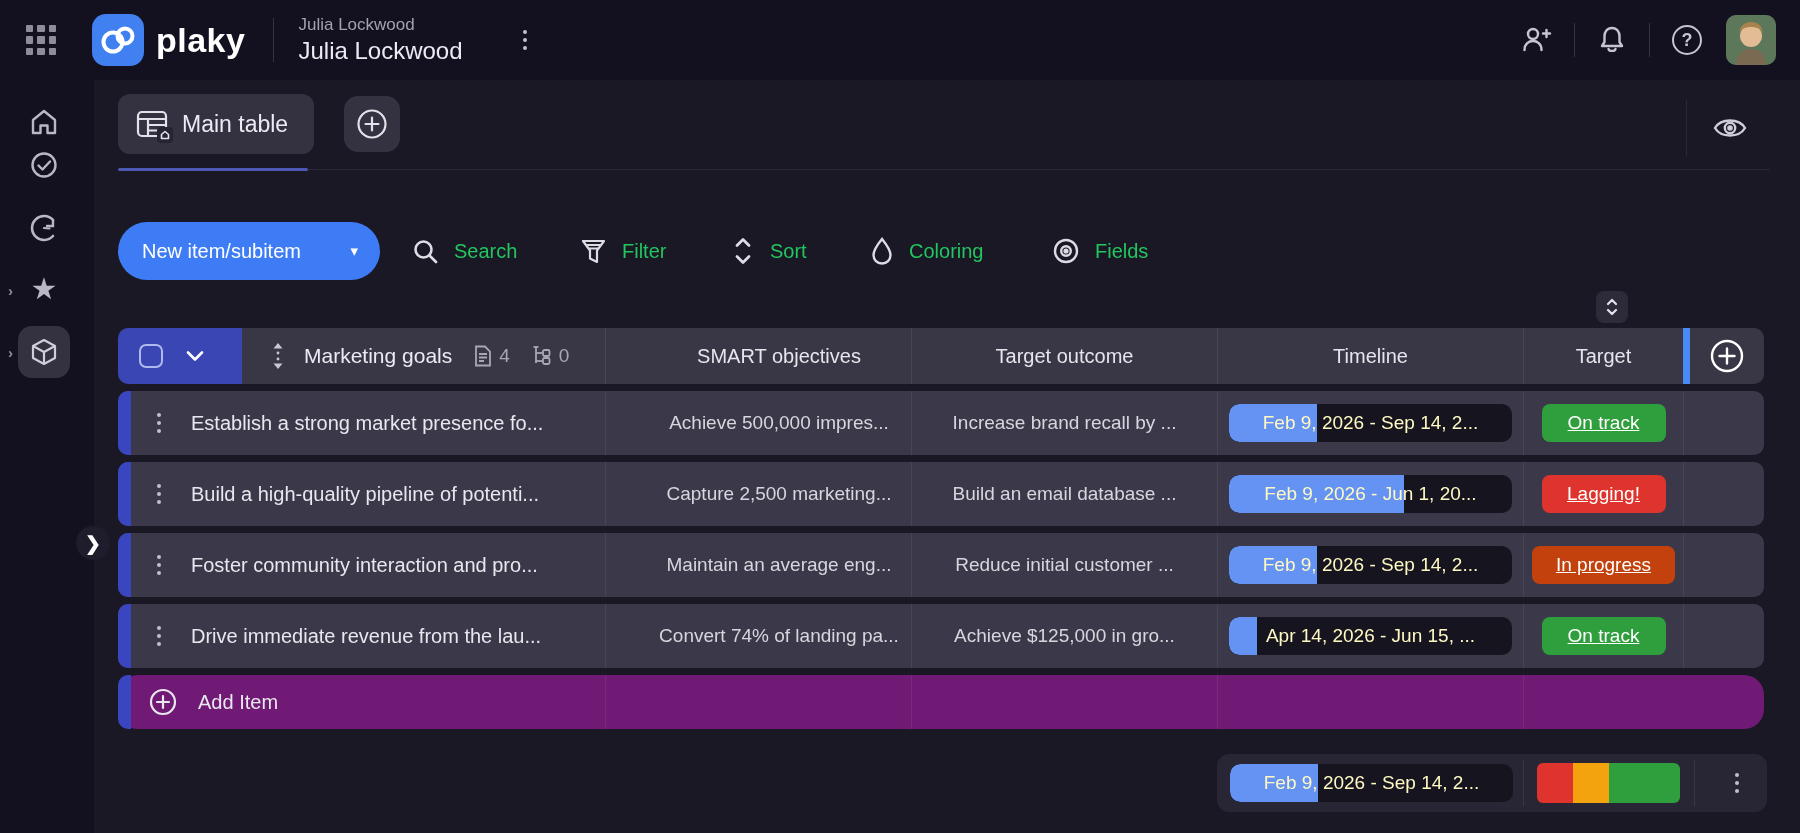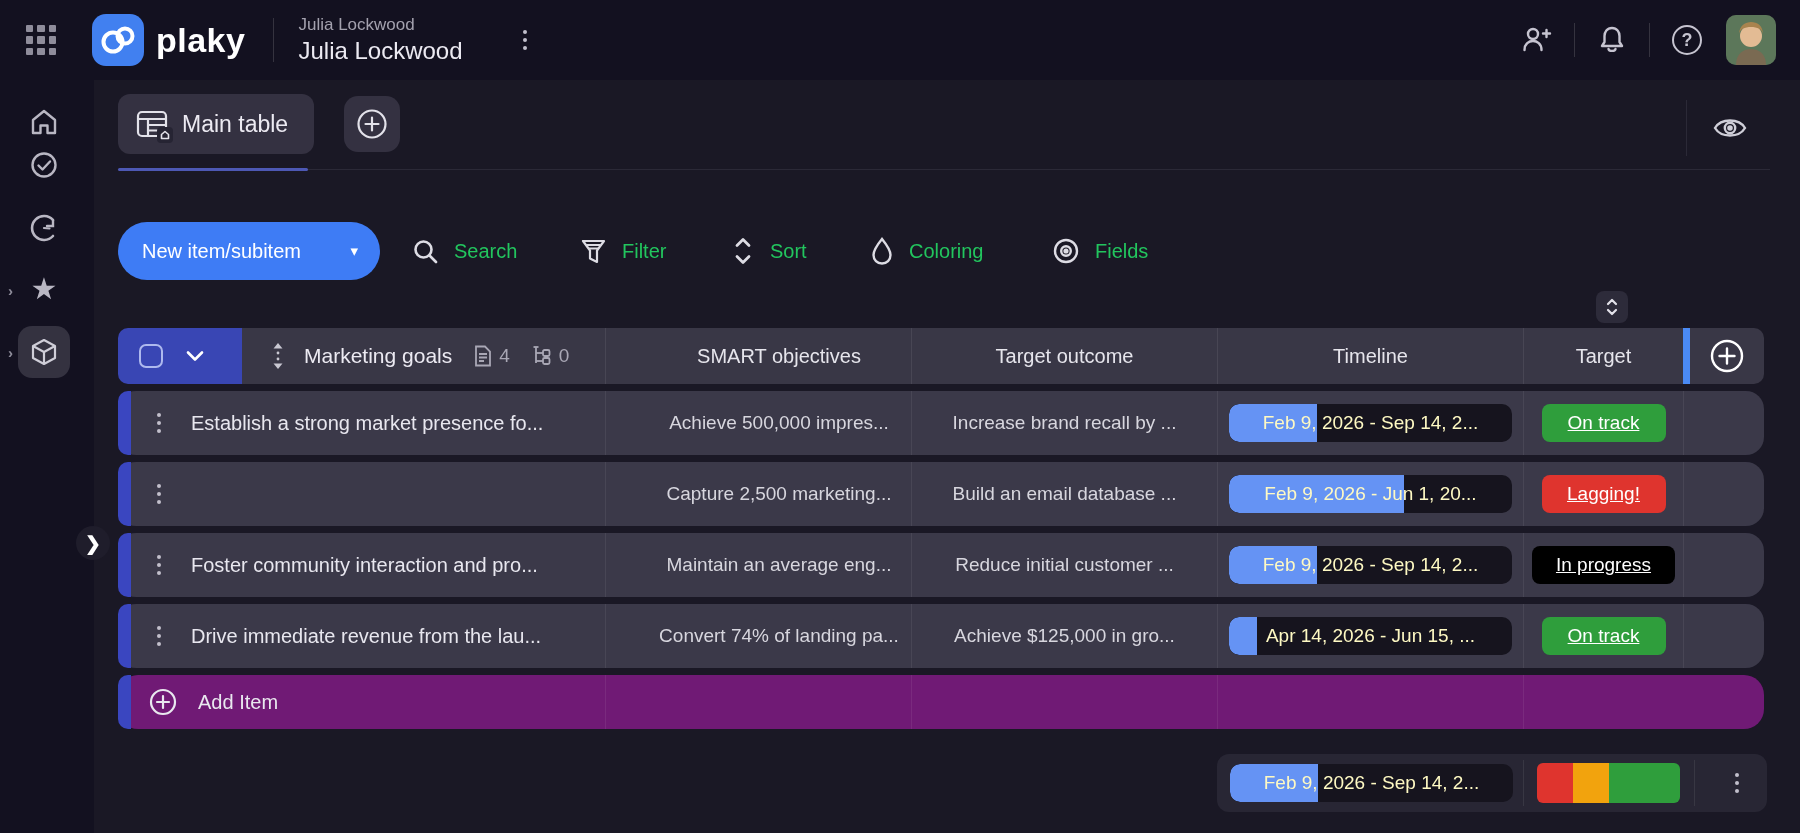--- a/index.html
+++ b/index.html
@@ -61,21 +61,21 @@
   .th-select svg { margin-left:22px; }
   .th-group { width:363px; background:#393746; display:flex; align-items:center; }
   .unfold { margin-left:28px; cursor:pointer; }
   .group-title { margin-left:18px; font-size:21px; font-weight:500; color:#eceaf2; white-space:nowrap; }
   .meta { display:flex; align-items:center; gap:7px; margin-left:22px; color:#a9a7b5; font-size:19px; }
   .th-col { background:#393746; display:flex; align-items:center; justify-content:center; font-size:20px; color:#e6e5ec; border-left:1px solid rgba(255,255,255,0.08); }
   .w-obj { width:306px;padding-left:41px; } .w-out { width:306px; } .w-tl { width:306px; } .w-st { width:160px; }
   .th-bluebar { width:7px; background:#4a8af5; }
   .th-plus { flex:1; background:#393746; border-radius:0 10px 10px 0; display:flex; align-items:center; justify-content:center; cursor:pointer; }
   
-  .trow { position:relative; display:flex; height:64px; background:#3b3949; border-radius:18px; margin-top:7px; }
+  .trow { position:relative; display:flex; height:64px; background:#3b3949; border-radius:10px; margin-top:7px; }
   .row-accent { position:absolute; left:0; top:0; bottom:0; width:13px; background:#3a46c0; border-radius:10px 0 0 10px; }
   .td-name { width:487px; display:flex; align-items:center; }
   .td-name .kebab { margin-left:33px; padding:6px; }
   .td-name .txt { margin-left:24px; font-size:20px; color:#e8e7ef; white-space:nowrap; overflow:hidden; }
   .td { display:flex; align-items:center; justify-content:center; border-left:1px solid rgba(255,255,255,0.07); font-size:19px; color:#d7d6de; white-space:nowrap; overflow:hidden; }
   .td-last { flex:1; border-left:1px solid rgba(255,255,255,0.07); border-radius:0 10px 10px 0; }
   
   .tl-pill { position:relative; width:283px; height:38px; border-radius:10px; background:#16141e; overflow:hidden; cursor:pointer; }
   .tl-fill { position:absolute; left:0; top:0; bottom:0; border-radius:10px 0 0 10px; }
   .tl-txt { position:absolute; inset:0; display:flex; align-items:center; justify-content:center; font-size:19px; color:#fef9c3; z-index:1; }
@@ -353,20 +353,21 @@
     </div>
 
     <div class="trow">
       <div class="row-accent"></div>
       <div class="td-name">
         <div class="kebab">
             <i></i>
             <i></i>
             <i></i>
           </div>
+        <span class="txt">Build a high-quality pipeline of potenti...</span>
       </div>
       <div class="td w-obj">Capture 2,500 marketing...</div>
       <div class="td w-out">Build an email database ...</div>
       <div class="td w-tl">
         <div class="tl-pill">
           <div class="tl-fill" style="width: 62%; background-color: rgb(101, 147, 244);"></div>
           <div class="tl-txt">Feb 9, 2026 - Jun 1, 20...</div>
         </div>
       </div>
       <div class="td w-st">
@@ -387,21 +388,21 @@
       </div>
       <div class="td w-obj">Maintain an average eng...</div>
       <div class="td w-out">Reduce initial customer ...</div>
       <div class="td w-tl">
         <div class="tl-pill">
           <div class="tl-fill" style="width: 31%; background-color: rgb(101, 147, 244);"></div>
           <div class="tl-txt">Feb 9, 2026 - Sep 14, 2...</div>
         </div>
       </div>
       <div class="td w-st">
-        <div class="badge" style="background-color: #000000;">In progress</div>
+        <div class="badge" style="background-color: #c2410c;">In progress</div>
       </div>
       <div class="td td-last"></div>
     </div>
 
     <div class="trow">
       <div class="row-accent"></div>
       <div class="td-name">
         <div class="kebab">
             <i></i>
             <i></i>

